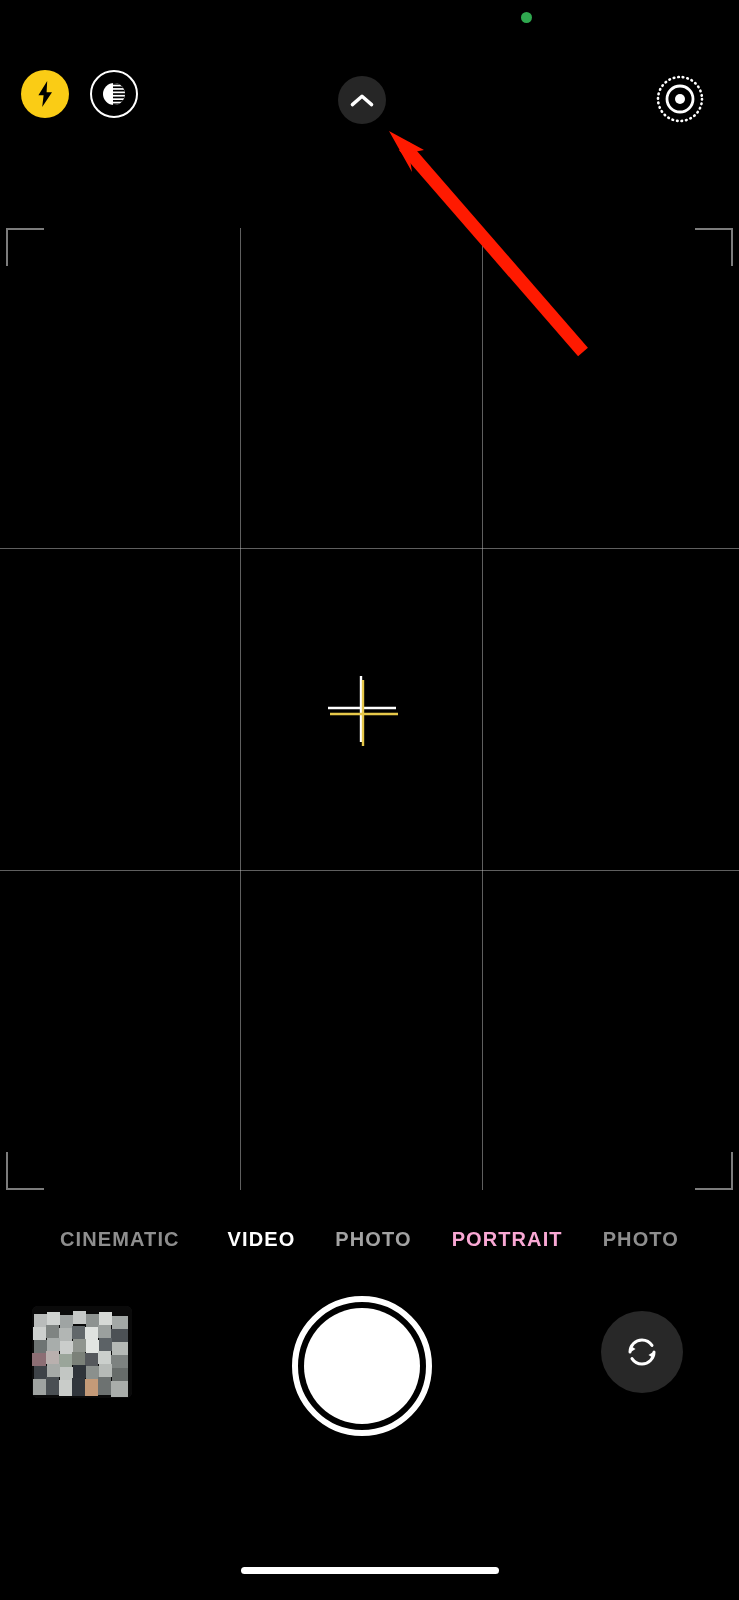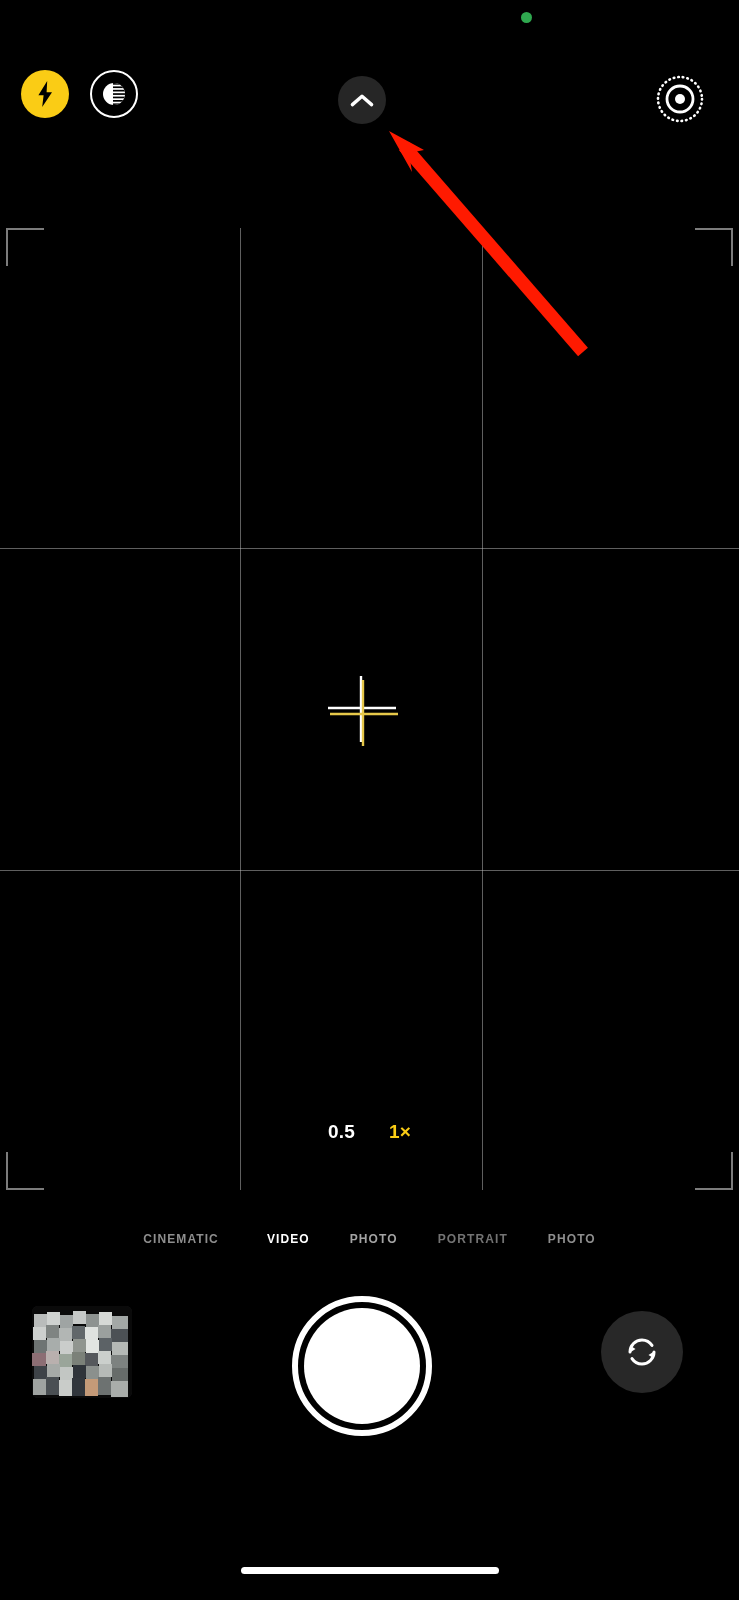--- a/index.html
+++ b/index.html
@@ -123,21 +123,21 @@
   
   .mode-row {
     position:absolute;
     left:0; top:1222px;
     width:739px; height:34px;
     display:flex; align-items:center; justify-content:center;
     gap:40px;
     padding:0 8px;
   }
   .mode-item {
-    font-size:12px;
+    font-size:20px;
     font-weight:bold;
     letter-spacing:1.1px;
     line-height:1;
     white-space:nowrap;
   }
 
   
   .action-bar {
     position:absolute;
     left:0; top:1296px;
@@ -275,30 +275,26 @@
         <line x1="41" y1="4" x2="41" y2="70"></line>
       </g>
 
       <g stroke="#E6C84A" stroke-width="2.4">
         <line x1="10" y1="42" x2="78" y2="42"></line>
         <line x1="43" y1="8" x2="43" y2="74"></line>
       </g>
     </svg>
   </div>
 
-  <div class="zoom-row">
-    <span class="zoom-chip" style="color:#FFFFFF;">0.5</span>
-    <span class="zoom-chip" style="color:#FACC15;">1×</span>
-  </div>
 
   <div class="mode-row">
     <span class="mode-item" style="color:#8E8E8E;">CINEMATIC</span>
     <span class="mode-item" style="color:#FFFFFF;margin-left:8px;">VIDEO</span>
     <span class="mode-item" style="color:#a3a3a3;">PHOTO</span>
-    <span class="mode-item" style="color:#737373;">PORTRAIT</span>
+    <span class="mode-item" style="color:#f9a8d4;">PORTRAIT</span>
     <span class="mode-item" style="color:#8E8E8E;">PHOTO</span>
   </div>
 
   <div class="action-bar"></div>
 
   <div class="thumb">
     <span>
       <svg viewBox="0 0 100 92" preserveAspectRatio="none" aria-hidden="true">
         <rect width="100" height="92" fill="#0a0a0a"></rect>
         <g>

